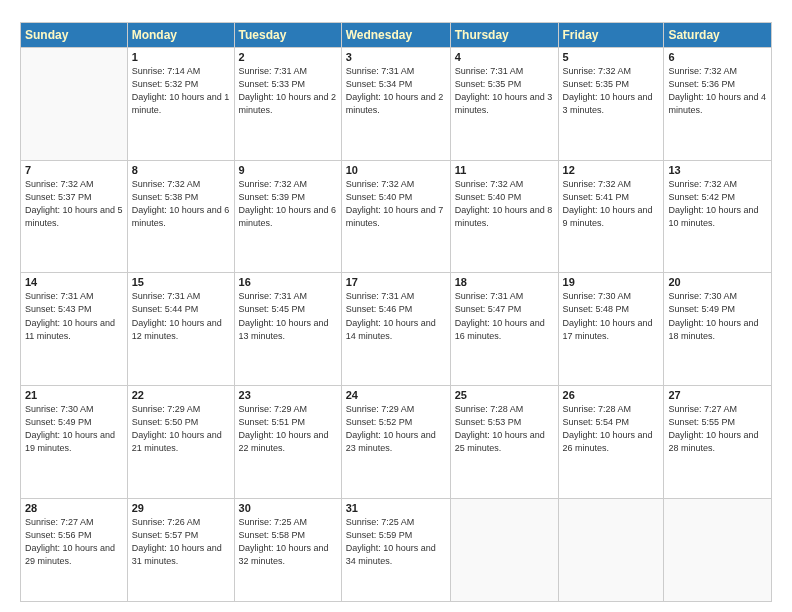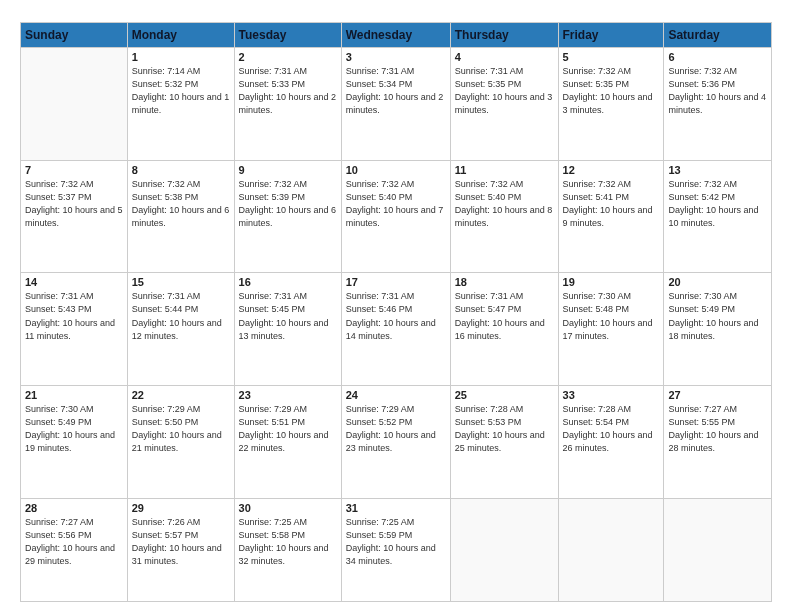--- a/index.html
+++ b/index.html
@@ -62,21 +62,21 @@
       color: #444;
       margin-top: 2px;
     }
     .calendar {
       width: 100%;
       border-collapse: collapse;
       flex: 1;
     }
     .calendar th {
       background-color: #2a7ab8;
-      color: #0f172a;
+      color: #fef9c3;
       font-size: 12px;
       font-weight: bold;
       padding: 5px 4px;
       text-align: left;
       border: 1px solid #ccc;
     }
     .calendar td {
       border: 1px solid #ccc;
       vertical-align: top;
       padding: 3px 4px;
@@ -305,21 +305,21 @@
 and 23 minutes.</div>
           </td>
           <td>
             <span class="day-number">25</span>
             <div class="day-info">Sunrise: 7:28 AM
 Sunset: 5:53 PM
 Daylight: 10 hours
 and 25 minutes.</div>
           </td>
           <td>
-            <span class="day-number">33</span>
+            <span class="day-number">26</span>
             <div class="day-info">Sunrise: 7:28 AM
 Sunset: 5:54 PM
 Daylight: 10 hours
 and 26 minutes.</div>
           </td>
           <td>
             <span class="day-number">27</span>
             <div class="day-info">Sunrise: 7:27 AM
 Sunset: 5:55 PM
 Daylight: 10 hours

